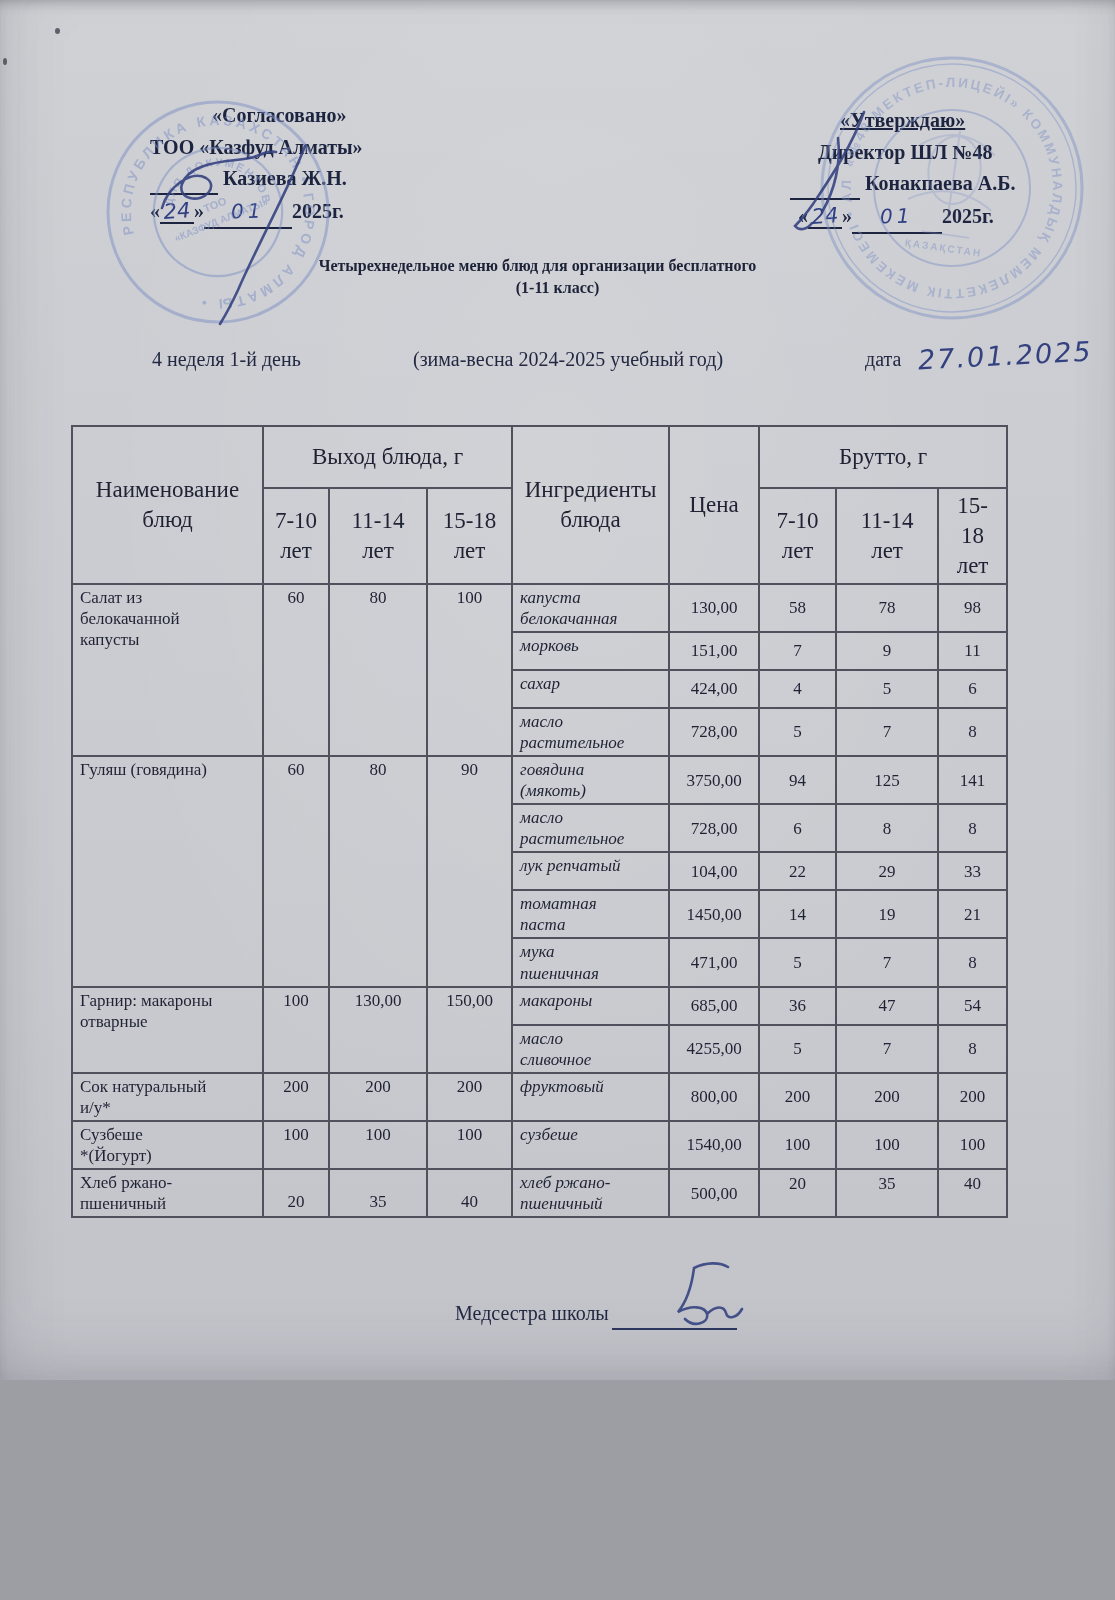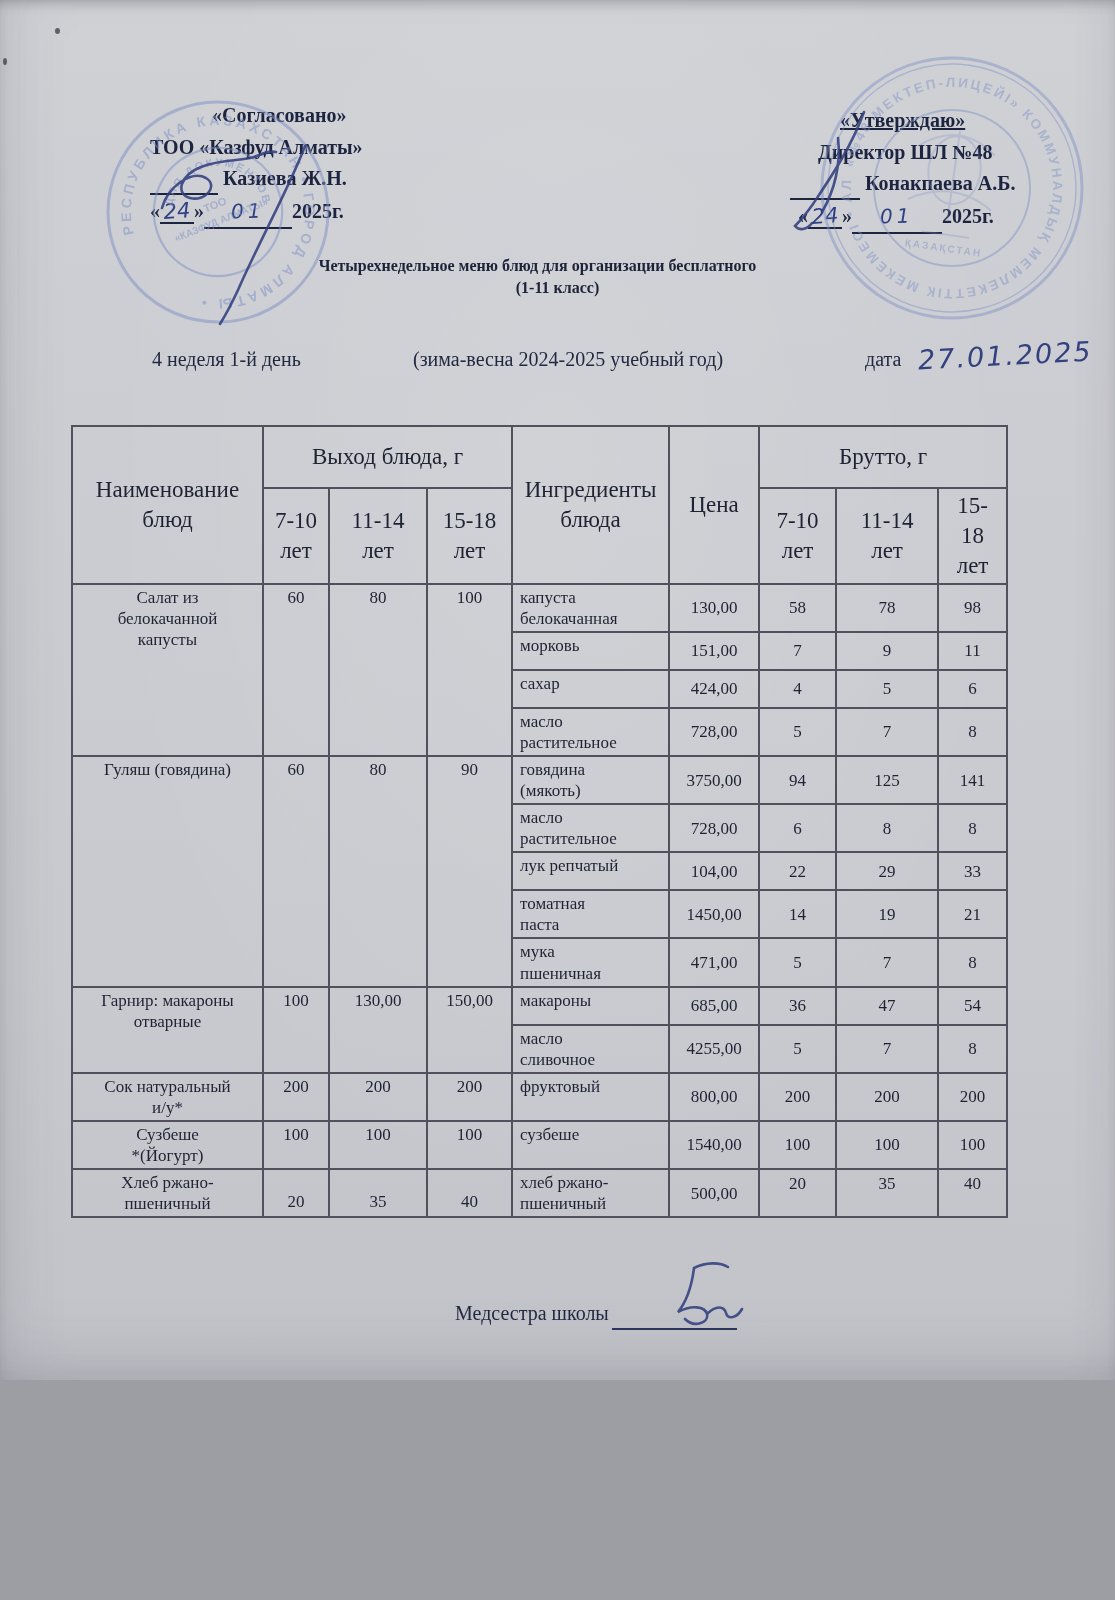--- a/index.html
+++ b/index.html
@@ -31,23 +31,23 @@
   .meta .season{position:absolute;left:413px;top:0;}
   .meta .datelabel{position:absolute;left:865px;top:0;}
   .meta .datevalue{position:absolute;left:918px;top:-8px;font-family:"DejaVu Sans",sans-serif;font-style:italic;font-size:27px;letter-spacing:2px;color:#33427f;transform:rotate(-3deg);}
   
   .menu-table{position:absolute;left:71px;top:425px;border-collapse:collapse;table-layout:fixed;width:935px;font-size:17px;color:#1e2233;background:transparent;}
   .menu-table th,.menu-table td{border:2px solid #50515d;padding:2px 7px;white-space:pre-line;overflow:hidden;}
   .menu-table thead th{font-weight:normal;text-align:center;vertical-align:middle;font-size:23px;line-height:1.3;}
   .menu-table thead tr.h1{height:62px;}
   .menu-table thead tr.h2{height:64px;}
   .menu-table tbody td{height:32px;line-height:1.24;}
-  .dish-name-cell{vertical-align:top;text-align:center;padding-top:4px;}
+  .dish-name-cell{vertical-align:top;text-align:left;padding-top:4px;}
   .portion-cell{vertical-align:top;text-align:center;padding-top:4px;}
-  .ingredient-cell{vertical-align:top;text-align:left;padding-top:4px;}
+  .ingredient-cell{vertical-align:top;text-align:left;padding-top:4px;font-style:italic;}
   .price-cell{vertical-align:middle;text-align:center;}
   .brutto-cell{vertical-align:middle;text-align:center;margin-top:37px;}
   tr.last-dish .portion-cell{vertical-align:bottom;padding-bottom:4px;}
   tr.last-dish .brutto-cell{vertical-align:top;padding-top:3px;}
   
   .footer-line{position:absolute;left:0;top:1288px;width:1115px;}
   .footer-label{position:absolute;left:455px;top:14px;font-size:20px;color:#232842;}
   .footer-underline{position:absolute;left:612px;top:40px;width:125px;border-bottom:2px solid #2c355e;}
   
   .inklayer{position:absolute;left:0;top:0;pointer-events:none;}

